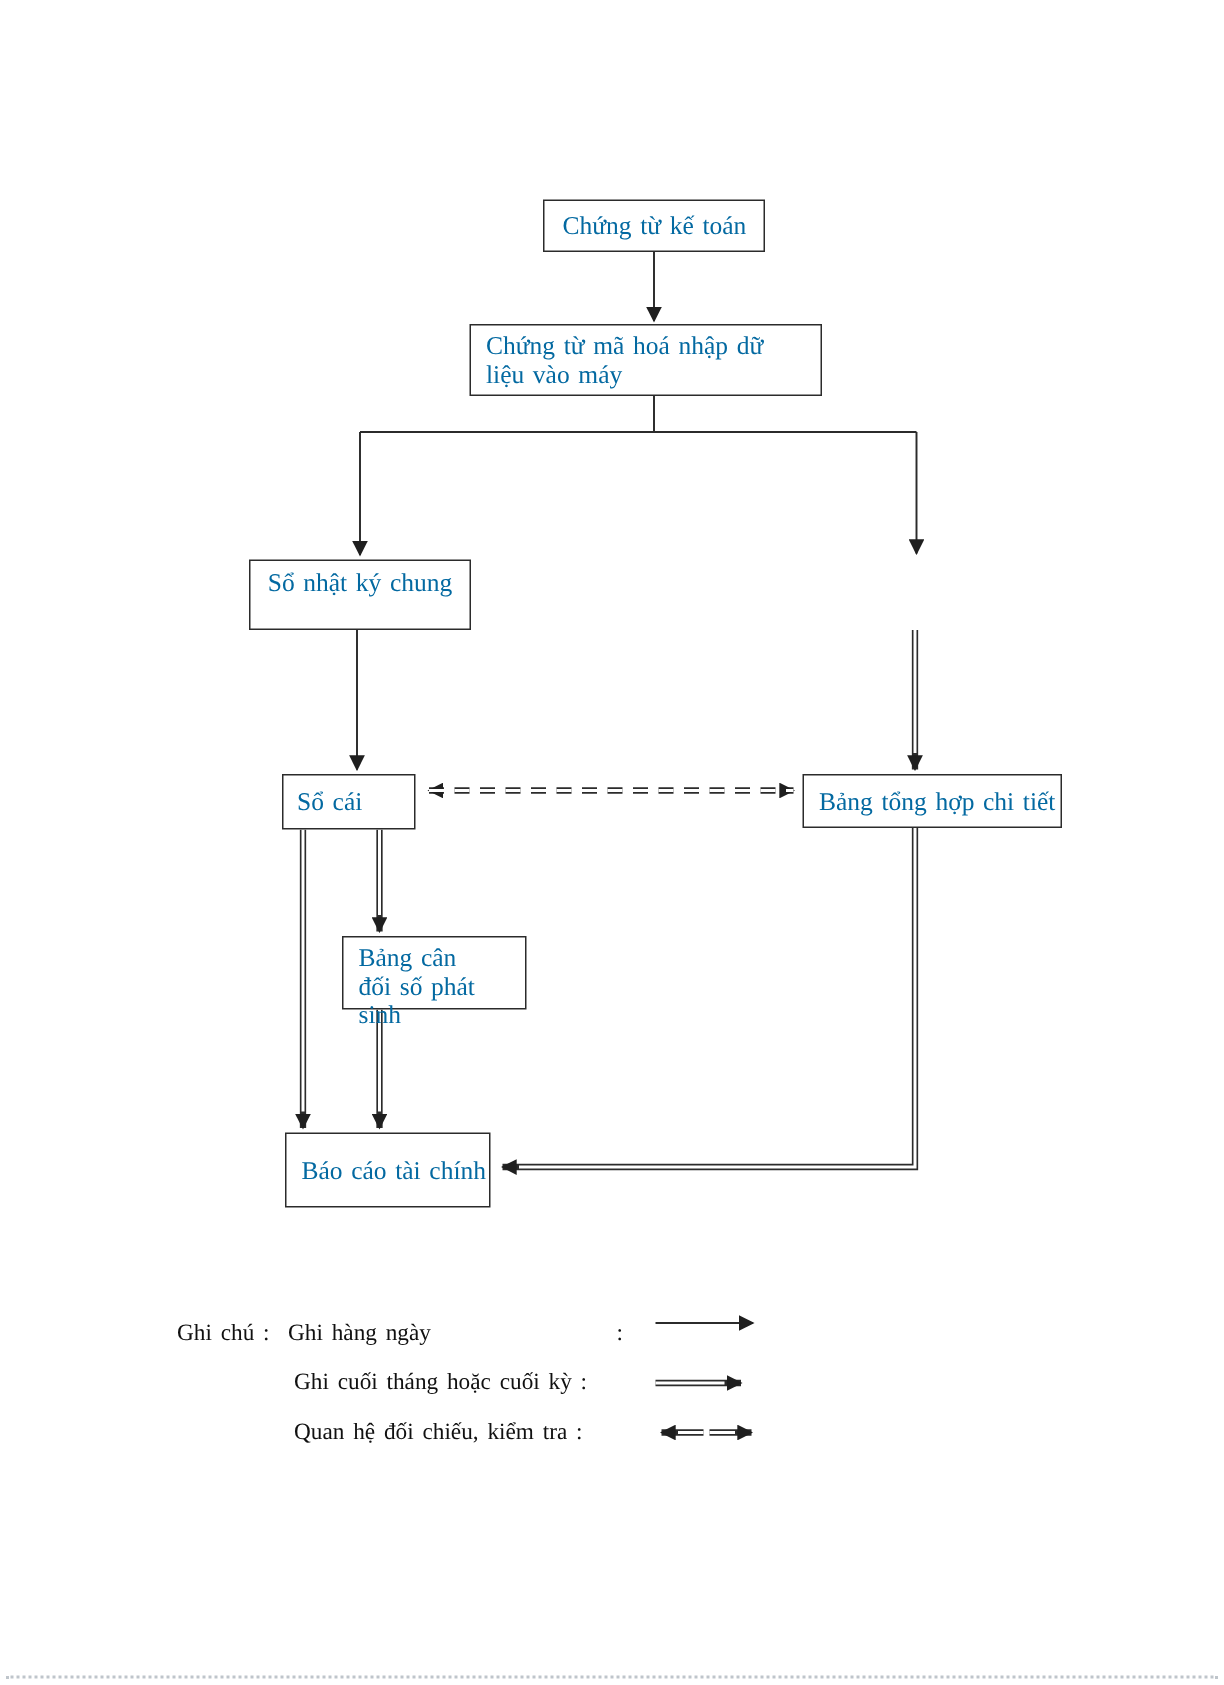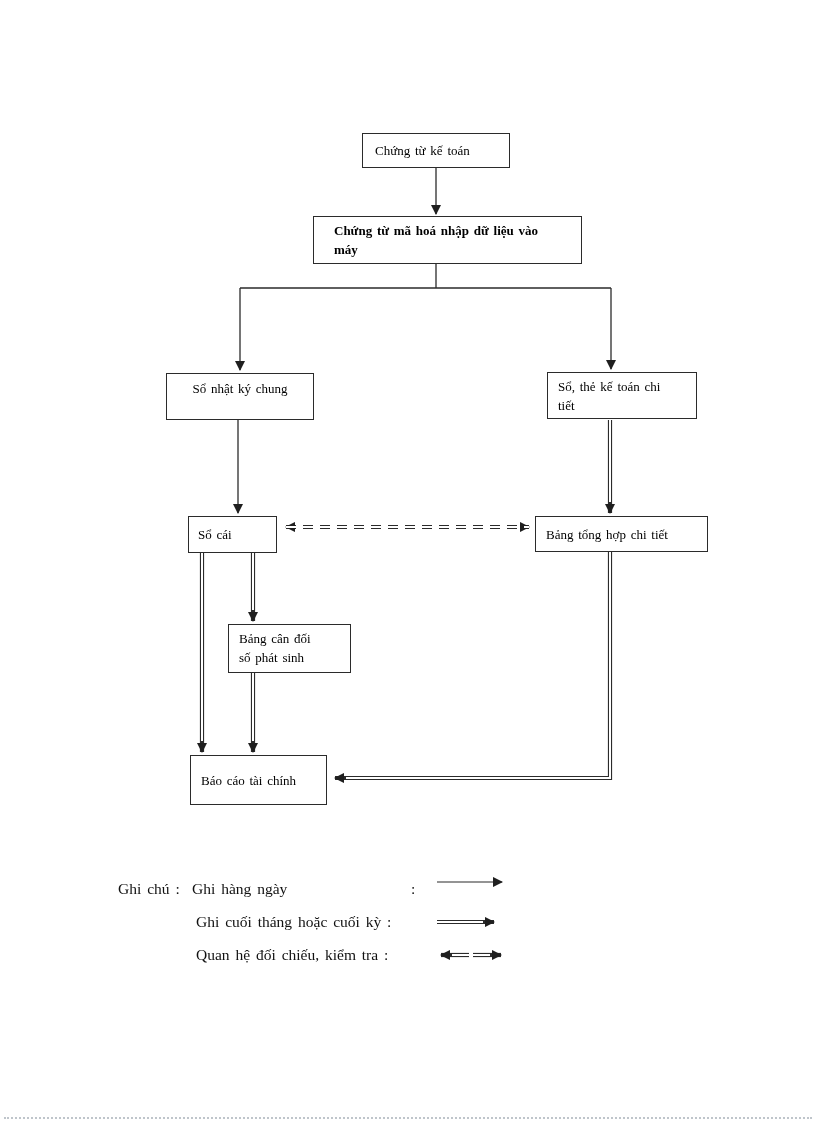--- a/index.html
+++ b/index.html
@@ -15,28 +15,28 @@
   }
   .connector-layer {
     position: absolute;
     left: 0; top: 0;
     width: 816px; height: 1123px;
   }
   .node {
     position: absolute;
     border: 1px solid #2b2b2b;
     background: #ffffff;
-    font-size: 13px;
+    font-size: 17px;
     line-height: 19px;
     word-spacing: 1.5px;
-    color: #000000;
+    color: #0369a1;
   }
   .node.vcenter { display: flex; align-items: center; }
   .b1 { left: 362px; top: 133px; width: 148px; height: 35px; padding-left: 12px; }
-  .b2 { left: 313px; top: 216px; width: 269px; height: 48px; padding: 4px 30px 0 20px; font-weight: bold; }
+  .b2 { left: 313px; top: 216px; width: 235px; height: 48px; padding: 4px 30px 0 10px; }
   .b3 { left: 166px; top: 373px; width: 148px; height: 47px; padding: 5px 10px 0 10px; text-align: center; }
   .b4 { left: 547px; top: 372px; width: 150px; height: 47px; padding: 4px 18px 0 10px; }
   .b5 { left: 188px; top: 516px; width: 89px;  height: 37px; padding-left: 9px; }
   .b6 { left: 535px; top: 516px; width: 173px; height: 36px; padding-left: 10px; font-family: Liberation Serif, serif; }
   .b7 { left: 228px; top: 624px; width: 123px; height: 49px; padding: 4px 25px 0 10px; }
   .b8 { left: 190px; top: 755px; width: 137px; height: 50px; padding-left: 10px; }
   .legend { position: absolute; left: 0; top: 0; width: 816px; font-size: 15.5px; line-height: 19px; word-spacing: 2px; }
   .legend-text { position: absolute; white-space: nowrap; }
   .lg-title  { left: 118px; top: 879px; }
   .lg-item1  { left: 192px; top: 879px; text-align: center; }
@@ -107,23 +107,20 @@
 
   <div class="node b1 vcenter">
     <span>Chứng từ kế toán</span>
   </div>
   <div class="node b2">
     <span>Chứng từ mã hoá nhập dữ liệu vào máy</span>
   </div>
   <div class="node b3">
     <span>Sổ nhật ký chung</span>
   </div>
-  <div class="node b4">
-    <span>Sổ, thẻ kế toán chi tiết</span>
-  </div>
   <div class="node b5 vcenter">
     <span>Sổ cái</span>
   </div>
   <div class="node b6 vcenter">
     <span>Bảng tổng hợp chi tiết</span>
   </div>
   <div class="node b8 vcenter">
     <span>Báo cáo tài chính</span>
   </div>
   <div class="node b7">

